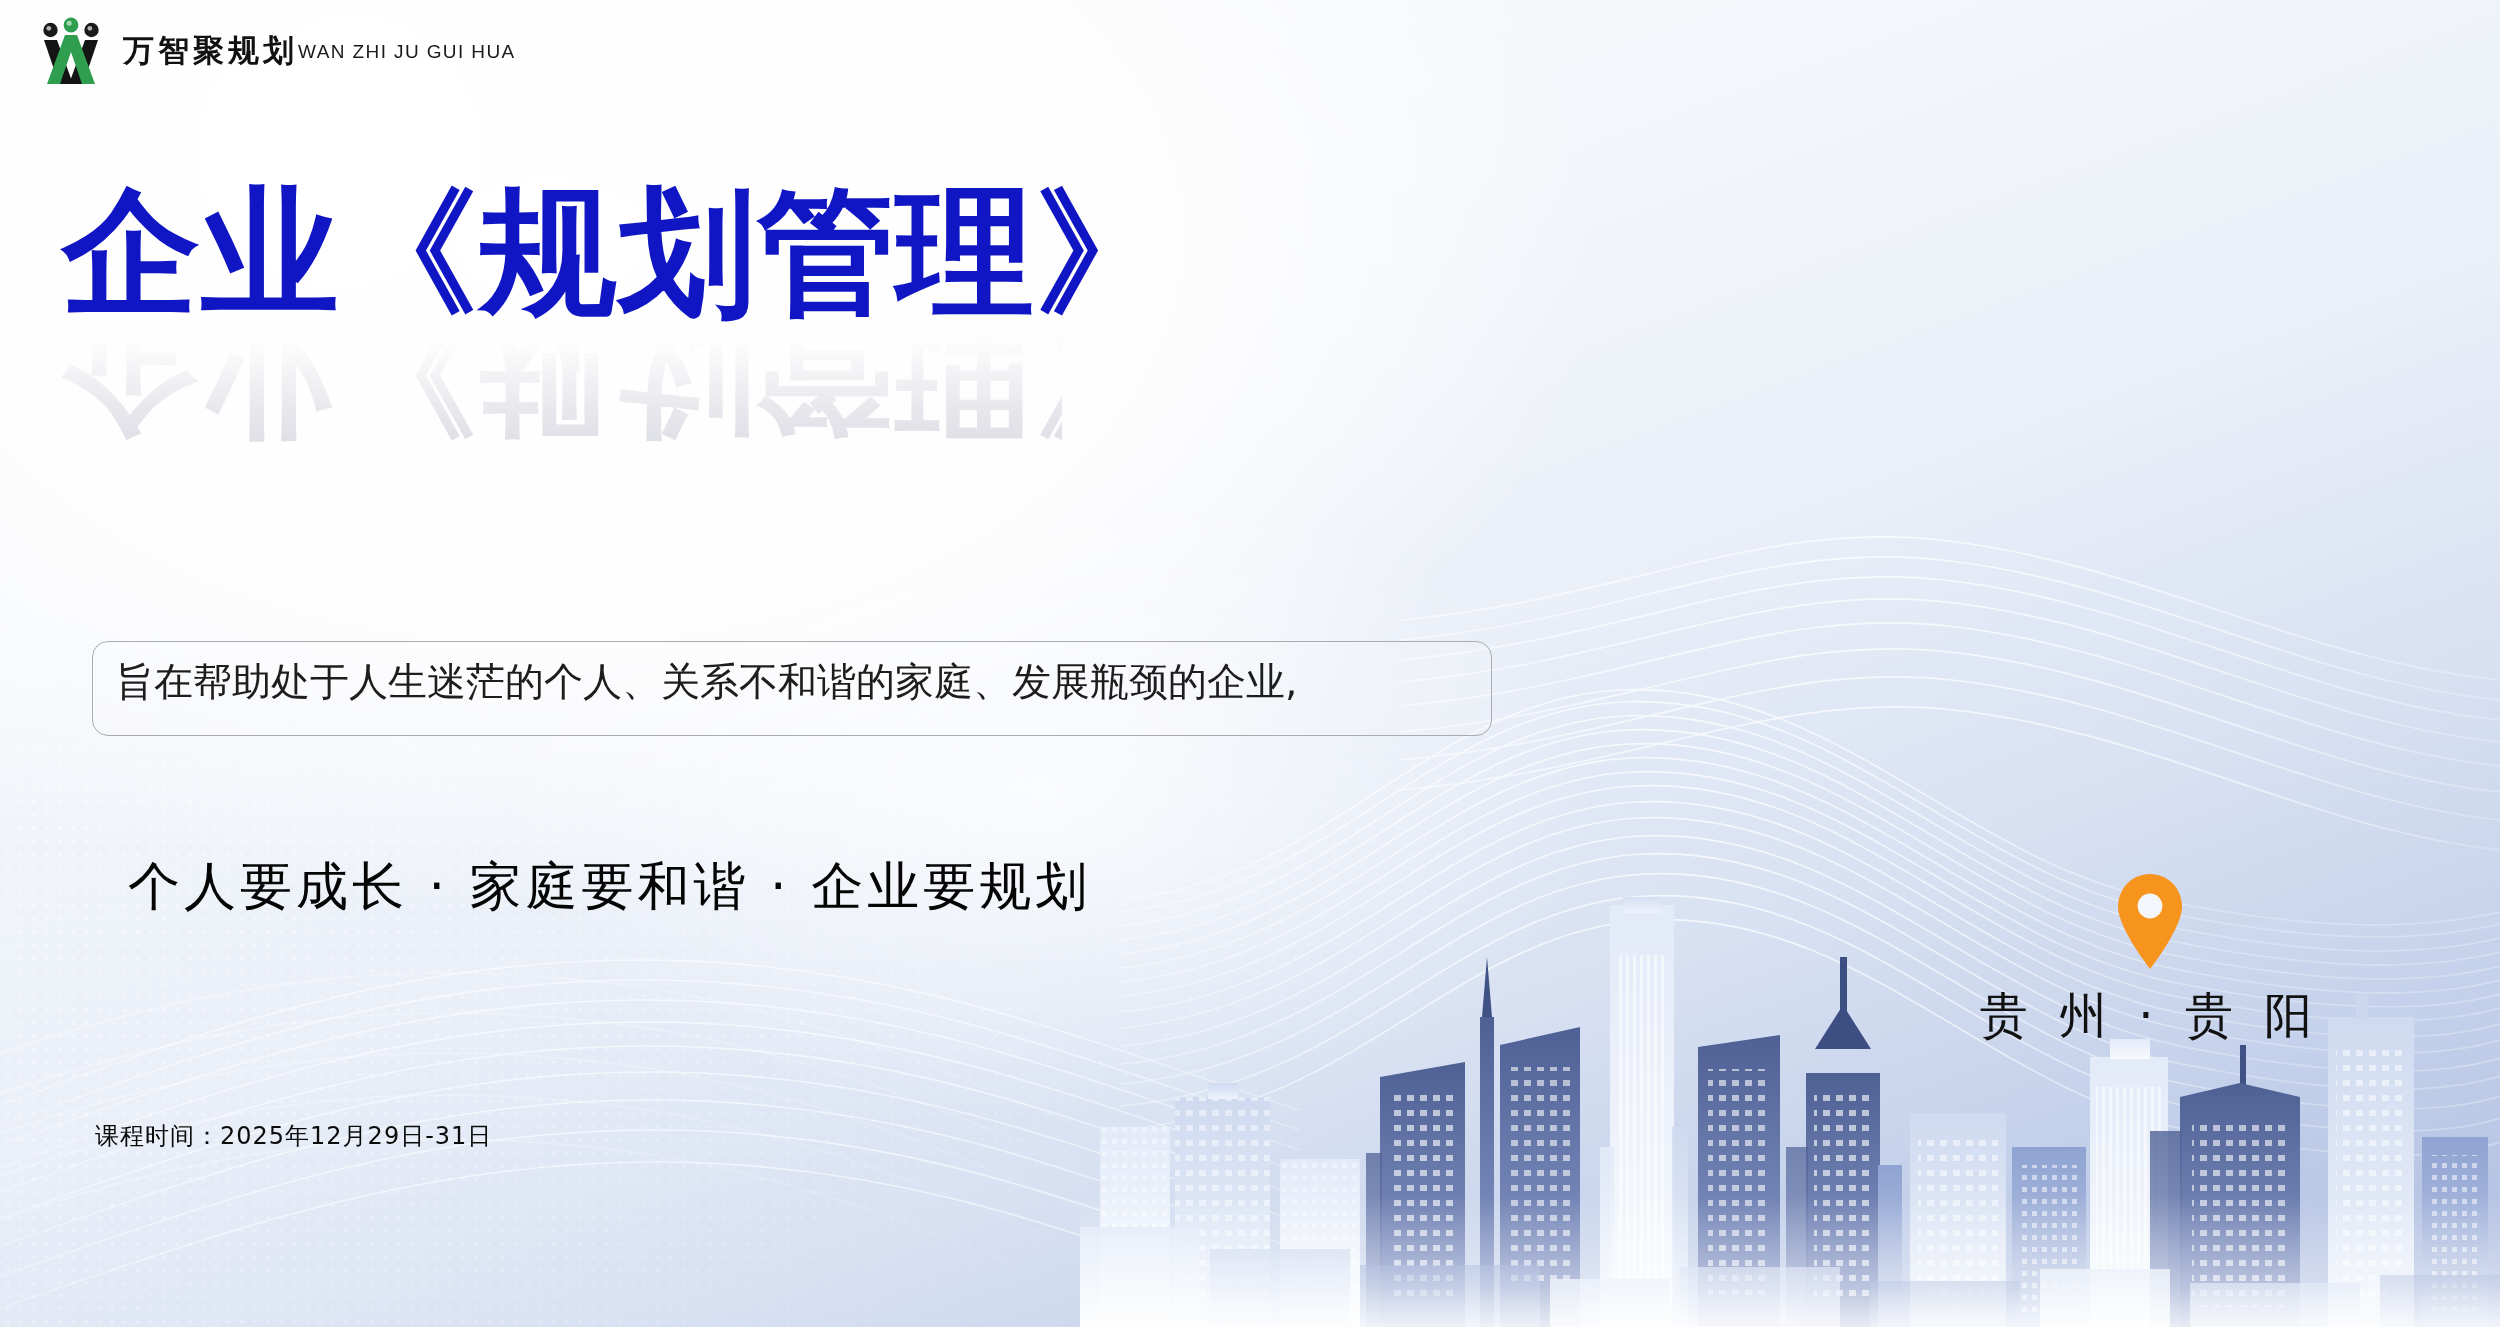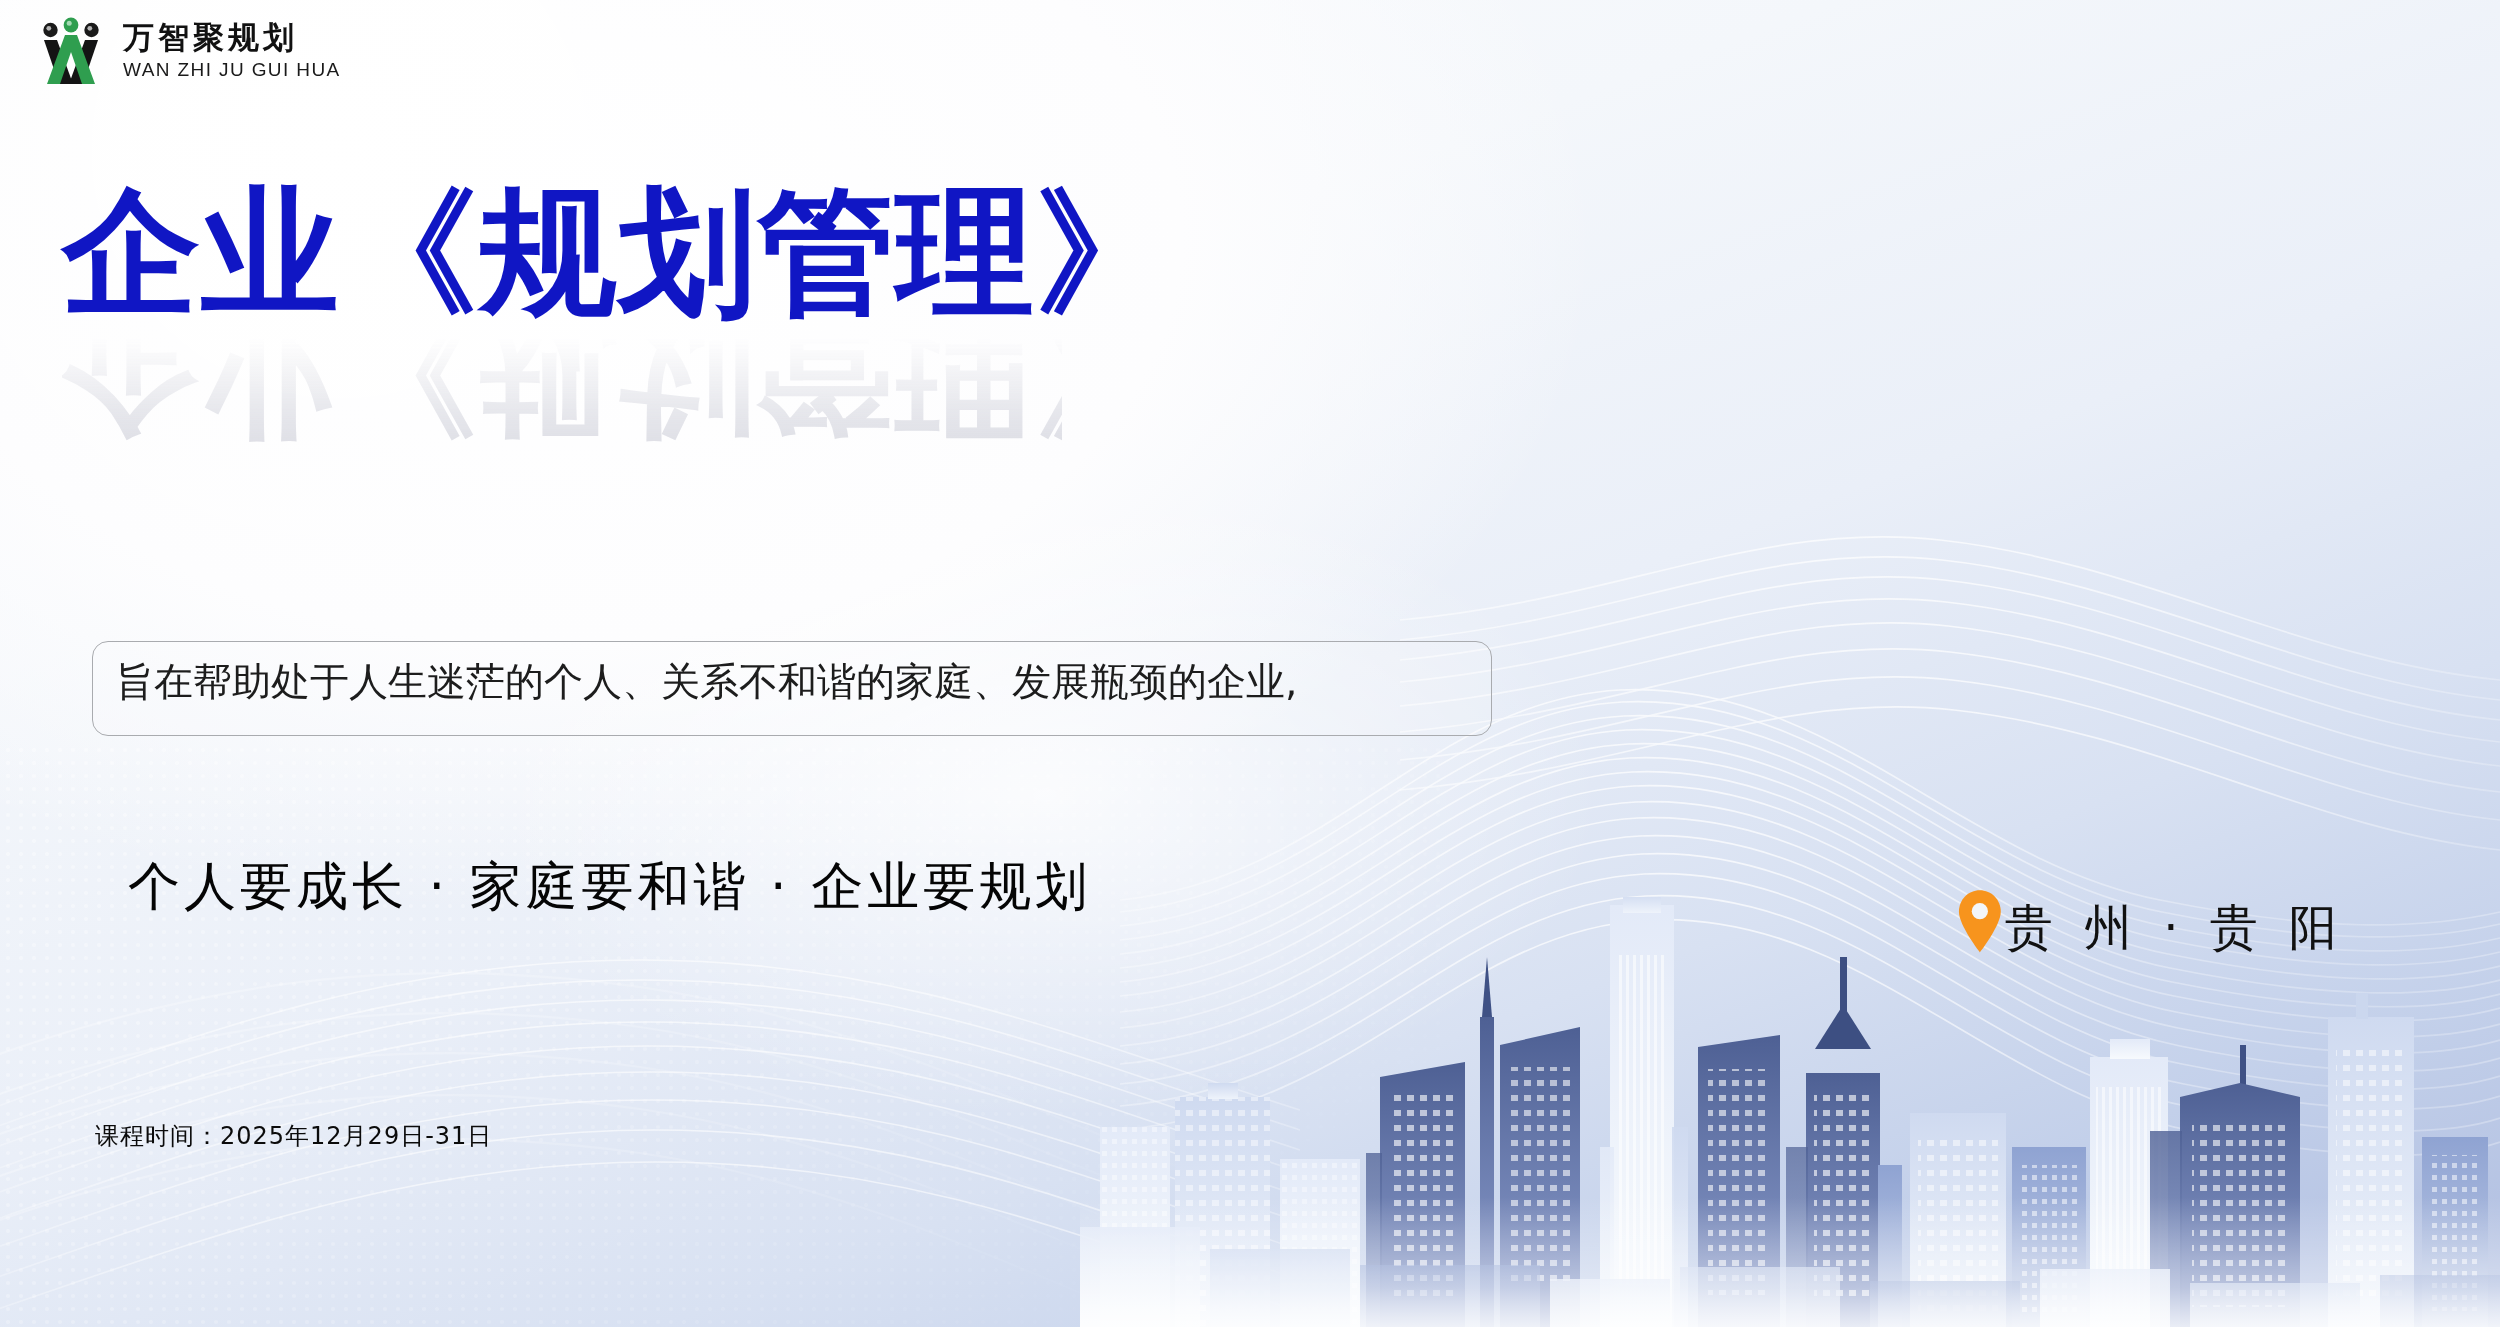--- a/index.html
+++ b/index.html
@@ -26,21 +26,21 @@
   .dotwave{position:absolute;left:-60px;bottom:-40px;width:1500px;height:620px;opacity:.85;}
   .skyline{position:absolute;right:0;bottom:0;width:1420px;height:430px;}
   .glow-tl{
     position:absolute;left:-260px;top:-300px;width:1200px;height:900px;
     background:radial-gradient(circle at 50% 50%, rgba(255,255,255,.95) 0%, rgba(255,255,255,0) 70%);
   }
 
   
   .logo{position:absolute;left:33px;top:14px;display:flex;align-items:center;gap:14px;}
   .logo-mark{width:76px;height:72px;flex:0 0 auto;}
-  .logo-text{display:flex;flex-direction:column;justify-content:center;line-height:1;}
+  .logo-text{display:flex;justify-content:center;line-height:1;}
   .logo-cn{
     font-family:"Liberation Serif","DejaVu Serif",serif;
     font-size:31px;font-weight:700;color:#111;letter-spacing:4px;
   }
   .logo-en{
     font-size:19px;font-weight:400;color:#1a1a1a;letter-spacing:1.4px;margin-top:7px;
   }
 
   
   .title-wrap{position:absolute;left:62px;top:184px;width:1000px;}
@@ -76,21 +76,21 @@
   
   .tagline{
     position:absolute;left:128px;top:852px;
     font-family:"DejaVu Sans","Liberation Sans",sans-serif;
     font-size:52px;font-weight:400;color:#050505;letter-spacing:4px;white-space:nowrap;
   }
 
   
   .loc-block{
     position:absolute;left:1955px;top:872px;width:390px;
-    display:flex;flex-direction:row;align-items:center;
+    display:flex;flex-direction:column;align-items:center;
   }
   .pin{width:76px;height:98px;}
   .loc-city{
     margin-top:14px;
     font-family:"DejaVu Sans","Liberation Sans",sans-serif;
     font-size:48px;font-weight:500;color:#111;letter-spacing:8px;white-space:nowrap;
   }
 
   
   .course{position:absolute;left:95px;top:1120px;}

